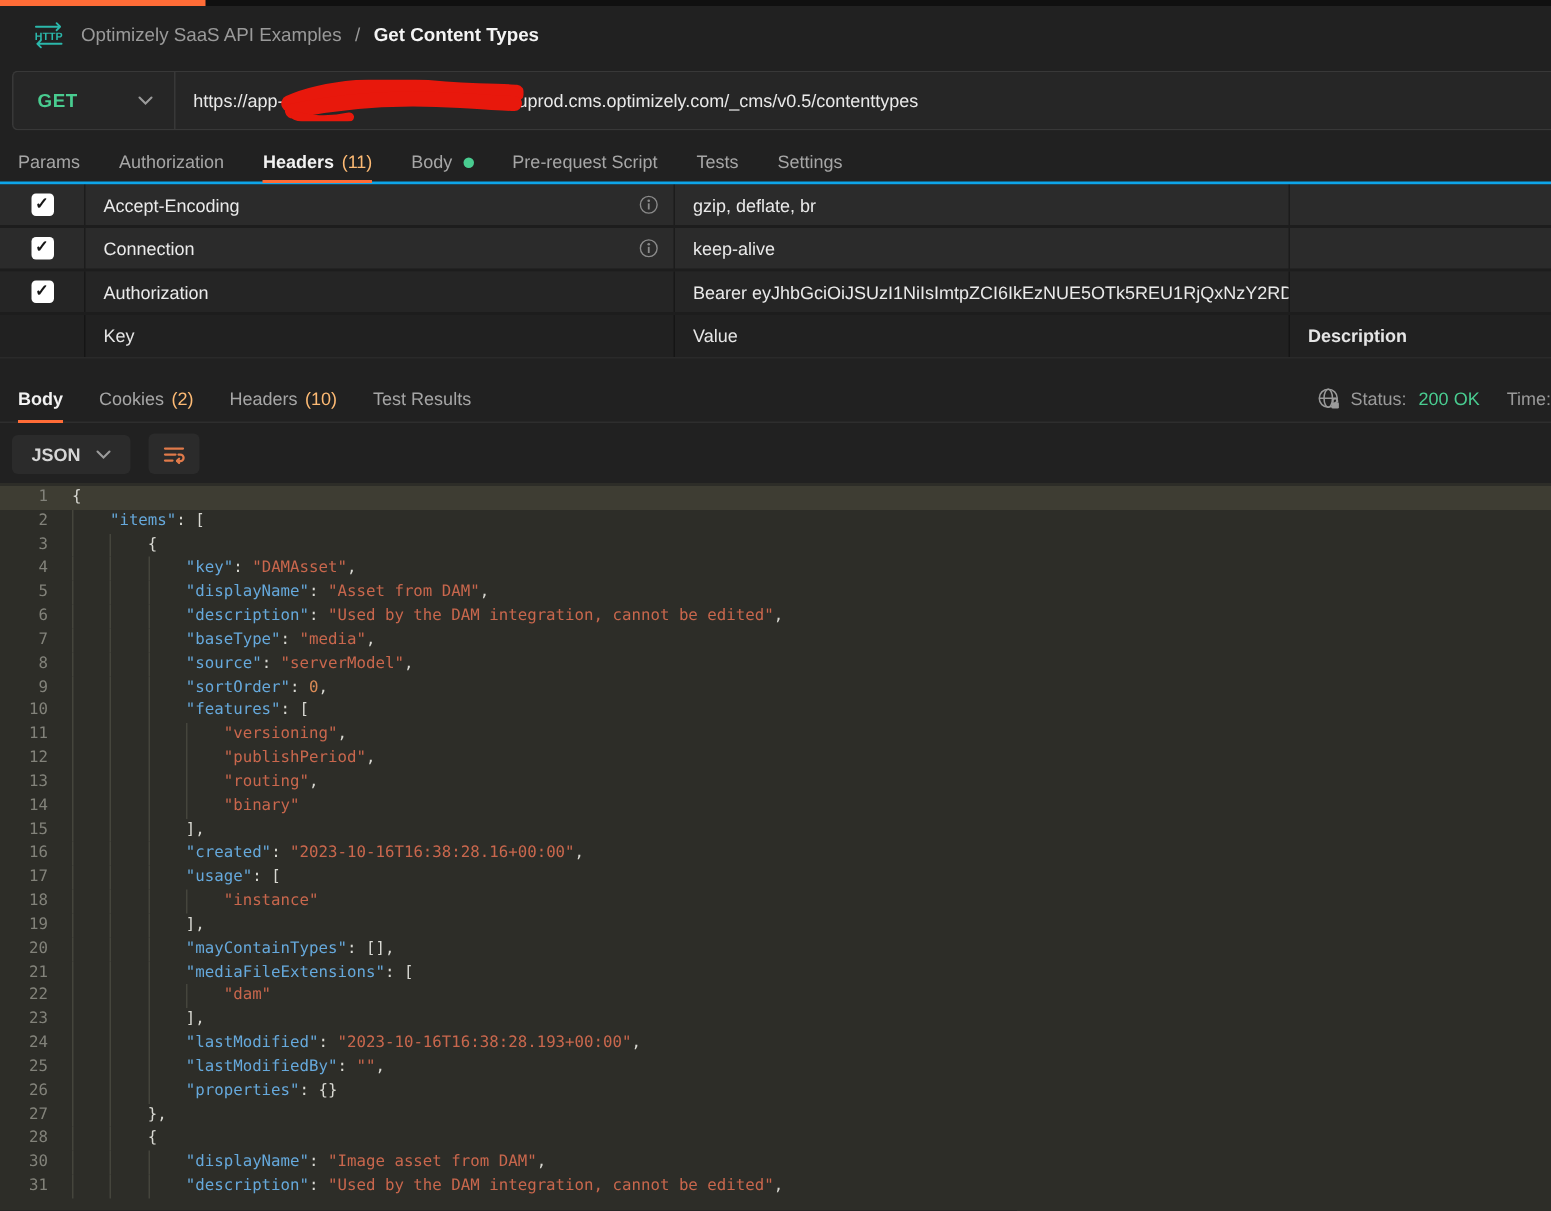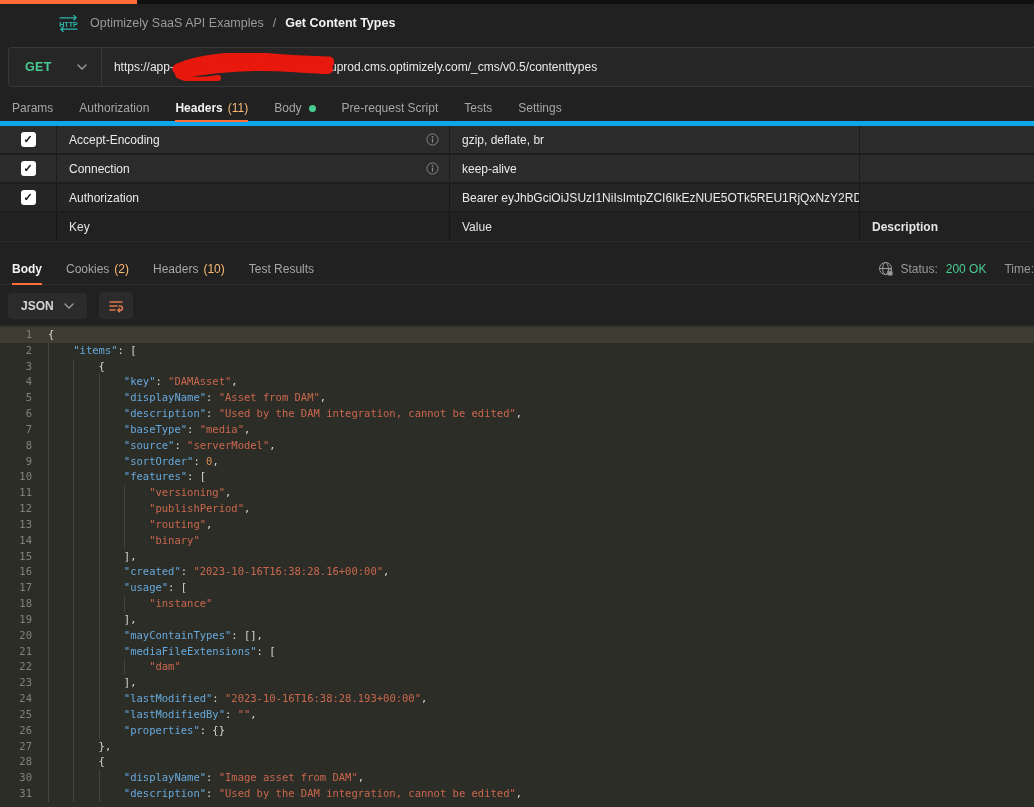--- a/index.html
+++ b/index.html
@@ -9,38 +9,38 @@
     font-family:"Liberation Sans",sans-serif;
     -webkit-font-smoothing:antialiased;
   }
   .app{display:flex;flex-direction:column;width:1034px;height:807px;}
 
   
   .top-strip{height:4px;background:#101010;flex:none;}
   .strip-accent{width:137px;height:4px;background:#ff6c37;}
 
   
-  .crumbs{height:38px;flex:none;display:flex;align-items:center;gap:9px;padding:0 22px;font-size:12.5px;margin-left:36px;}
+  .crumbs{height:38px;flex:none;display:flex;align-items:center;gap:9px;padding:0 22px;font-size:12.5px;}
   .http-icon{display:flex;align-items:center;margin-right:2px;}
   .crumb-col{color:#9a9a9a;cursor:pointer;}
   .crumb-sep{color:#9a9a9a;}
   .crumb-req{color:#f4f4f4;font-weight:700;}
 
   
   .urlbar-wrap{flex:none;padding:5px 0 8px 8px;}
   .urlbar{height:38px;background:#262626;border:1px solid #383838;border-right:none;border-radius:4px 0 0 4px;display:flex;align-items:center;}
-  .method{display:flex;align-items:center;gap:25px;padding:0 14px 0 16px;cursor:pointer;height:100%;}
+  .method{display:flex;align-items:center;gap:40px;padding:0 14px 0 16px;cursor:pointer;height:100%;}
   .method-label{color:#49cc90;font-weight:700;font-size:12.5px;letter-spacing:.4px;}
   .vdiv{width:1px;height:38px;background:#383838;flex:none;}
   .url{padding:0 12px;font-size:12px;color:#e9e9e9;display:flex;align-items:center;white-space:nowrap;overflow:hidden;}
   .redaction{display:inline-block;width:162px;height:28px;margin:0 -4px 0 -2px;position:relative;top:0px;flex:none;}
 
   
   .tabs{display:flex;align-items:center;font-size:12px;color:#a6a6a6;}
-  .req-tabs{height:26px;flex:none;padding:0 12px;gap:26px;border-bottom:5px solid #0ea5e9;}
+  .req-tabs{height:26px;flex:none;padding:0 12px;gap:26px;border-bottom:2px solid #0ea5e9;}
   .tab{display:flex;align-items:center;height:100%;position:relative;cursor:pointer;white-space:nowrap;}
   .tab.active{color:#f2f2f2;font-weight:600;}
   .tab.active::after{content:"";position:absolute;left:0;right:0;bottom:-1px;height:2px;background:#ff6c37;}
   .cnt{color:#fdba74;margin-left:5px;font-weight:400;}
   .dot{width:7px;height:7px;border-radius:50%;background:#49cc90;margin-left:7px;}
 
   
   .htable{flex:none;}
   .hrow{display:grid;grid-template-columns:57px 393px 410px 1fr;height:27px;background:#2b2b2b;border-bottom:2px solid #1d1d1d;}
   .hrow.alt{background:#252525;}

